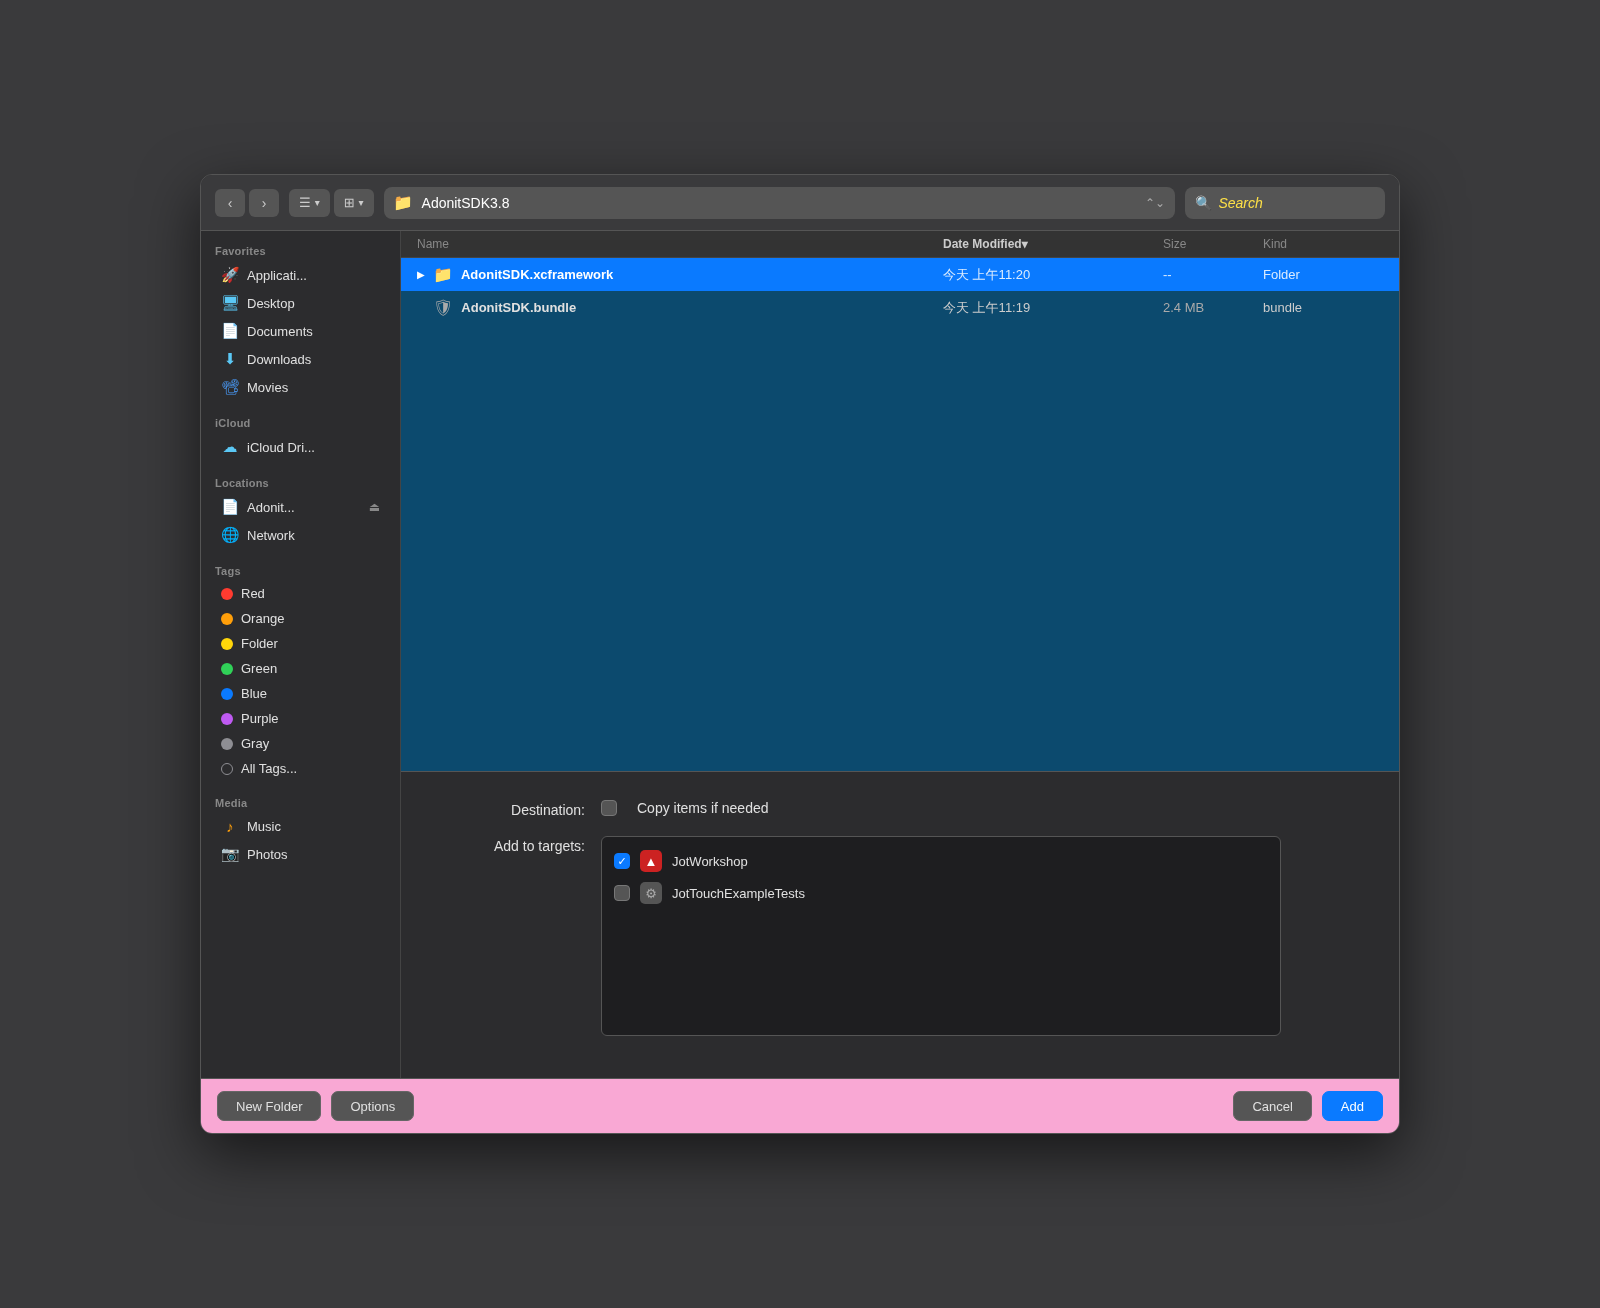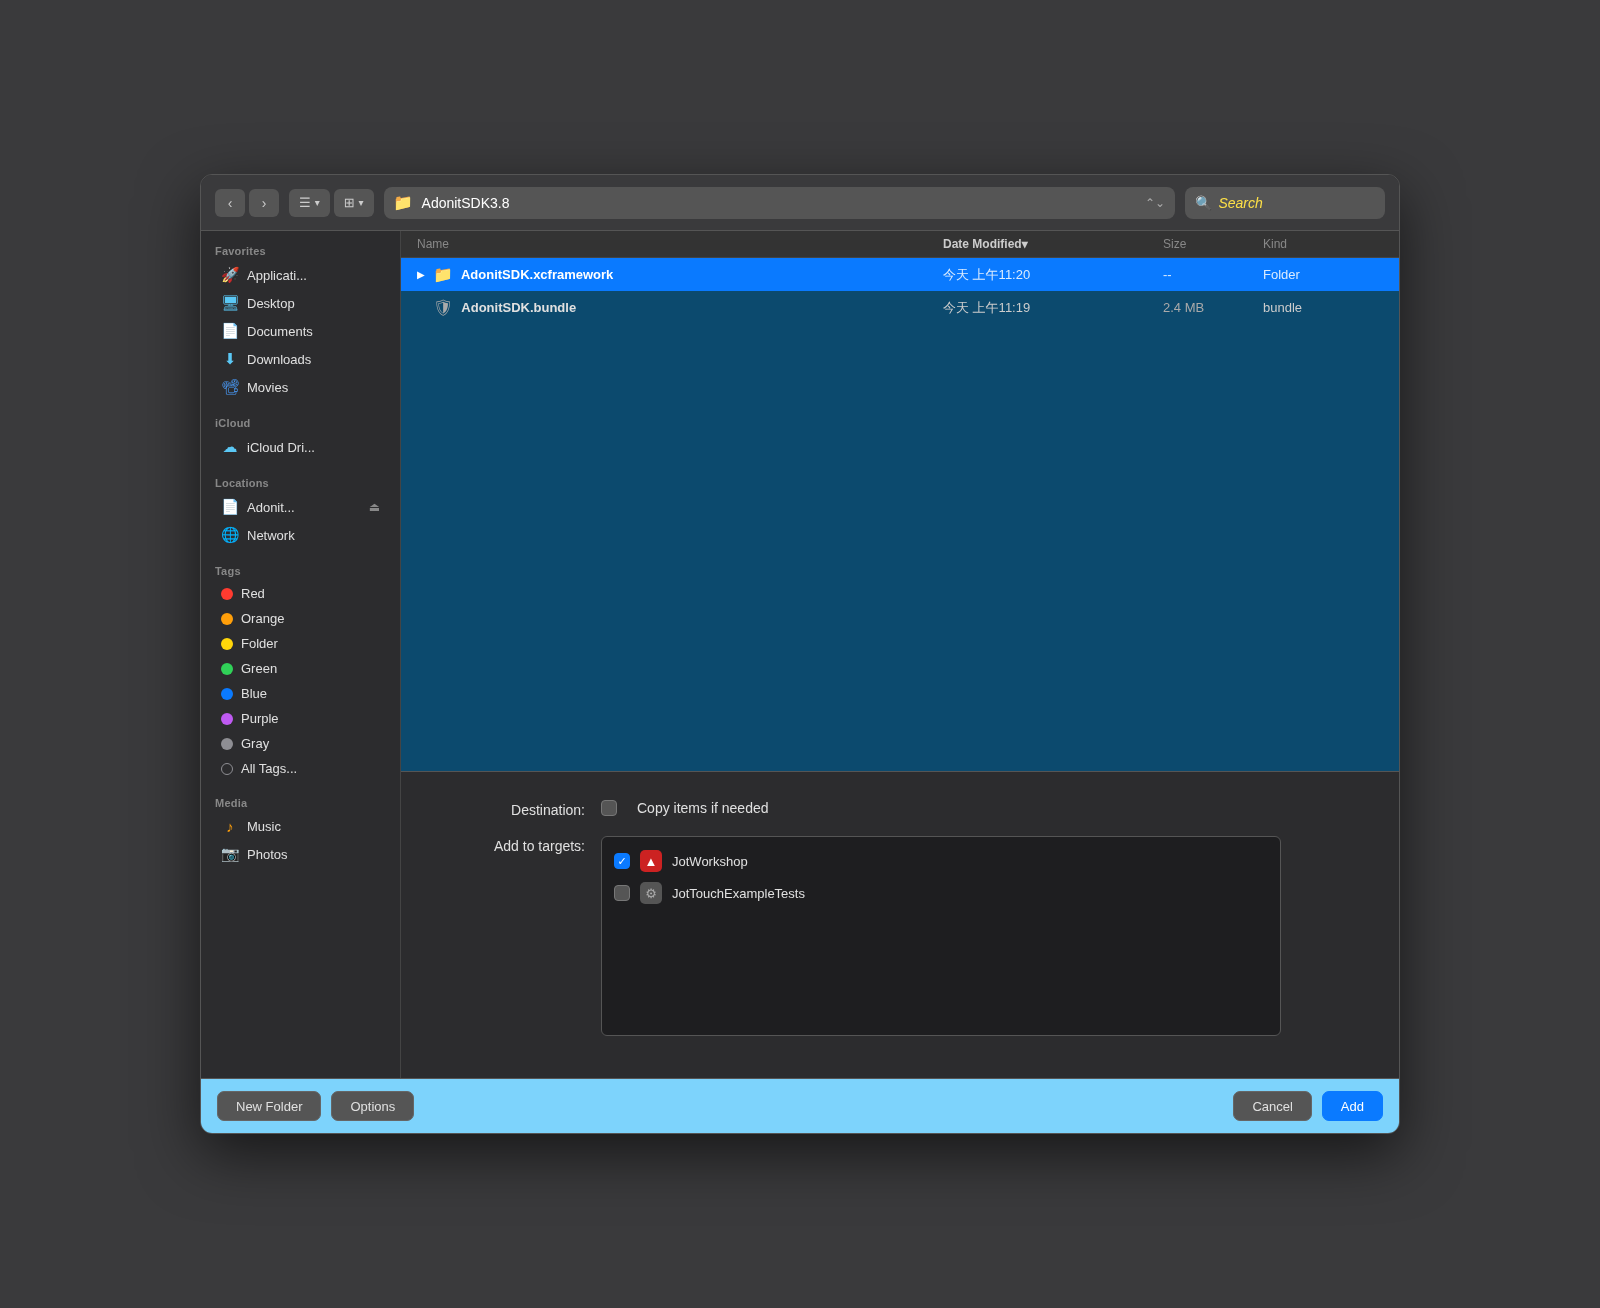--- a/index.html
+++ b/index.html
@@ -320,21 +320,21 @@
     }
     .target-icon-test {
       background: #555;
       color: #aaa;
     }
     
     .bottom-bar {
       display: flex;
       align-items: flex-start;
       padding: 12px 16px;
-      background: #7dd3fc;
+      background: #f9a8d4;
       border-top: 1px solid #555;
       gap: 10px;
     }
     .bottom-bar-right {
       margin-left: auto;
       display: flex;
       gap: 10px;
     }
     .mac-btn {
       border-radius: 7px;

